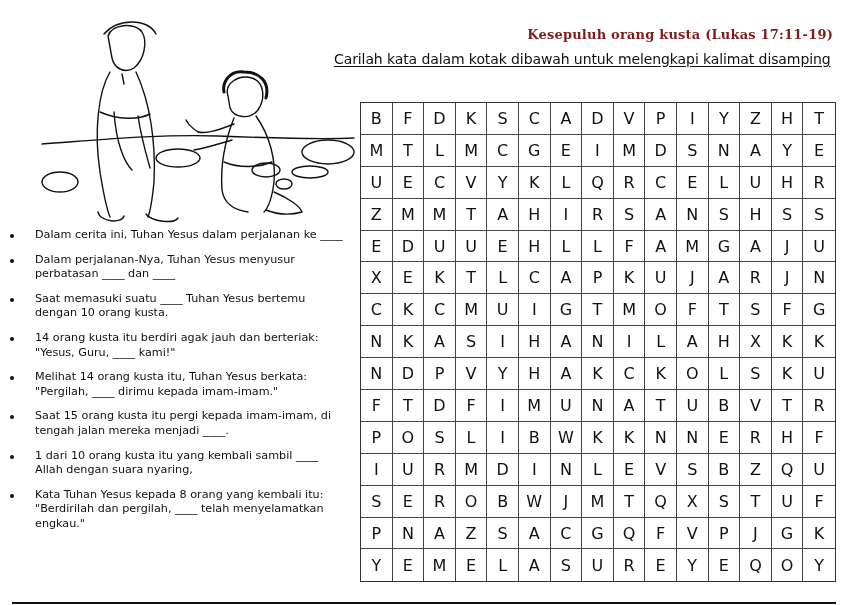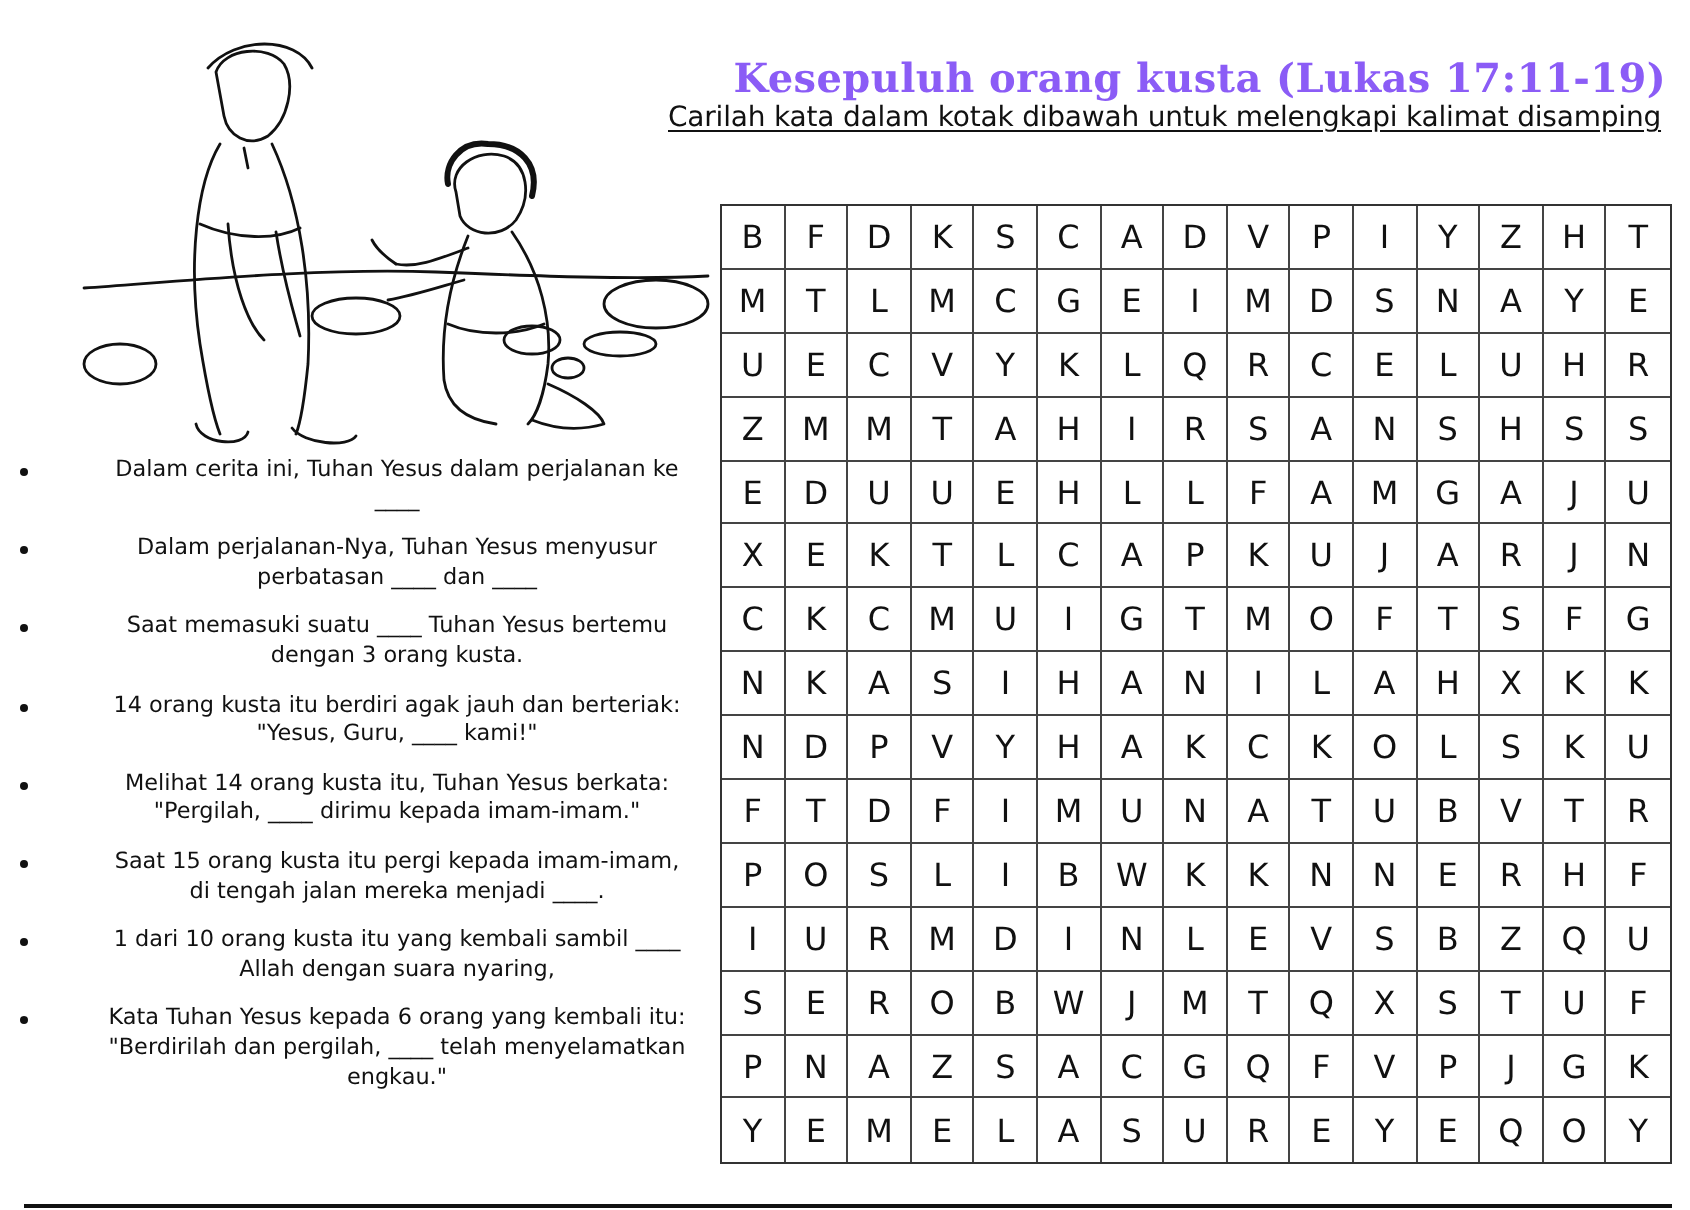--- a/index.html
+++ b/index.html
@@ -2,36 +2,36 @@
 <html><head>
 <meta charset="utf-8">
 <style>
   html, body { margin: 0; padding: 0; }
   body {
     width: 845px; height: 605px; background: #ffffff; position: relative; overflow: hidden;
     font-family: "DejaVu Sans", sans-serif; color: #111;
   }
   .title {
     position: absolute; right: 12px; top: 27px;
-    font-family: "DejaVu Serif", serif; font-weight: bold; font-size: 20px; letter-spacing: 0.2px;
-    color: #8b5cf6;
+    font-family: "DejaVu Serif", serif; font-weight: bold; font-size: 13px; letter-spacing: 0.2px;
+    color: #7f1d1d;
   }
   .subtitle {
     position: absolute; left: 298px; top: 51px; width: 537px;
     font-size: 14px; color: #111; text-decoration: underline; text-underline-offset: 2px;
     white-space: nowrap; letter-spacing: -0.1px; margin-left: 36px;
   }
   .illustration {
     position: absolute; left: 38px; top: 12px; width: 318px; height: 212px;
   }
   .clues {
     position: absolute; left: 0; top: 228px; width: 345px; margin: 0; padding: 0; list-style: none;
   }
   .clue {
-    position: relative; padding-left: 52px; font-size: 11.2px; line-height: 14.6px; margin-bottom: 10px; color: #111; text-align: center;
+    position: relative; padding-left: 35px; font-size: 11.2px; line-height: 14.6px; margin-bottom: 10px; color: #111;
   }
   .clue-bullet {
     position: absolute; left: 10px; top: 6px; width: 4px; height: 4px; border-radius: 50%; background: #111;
   }
   .grid {
     position: absolute; left: 360px; top: 102px;
     display: grid; grid-template-columns: repeat(15, 31.6px); grid-template-rows: repeat(15, 31.9px);
     border: 1.5px solid #333; box-sizing: border-box; width: 476px; height: 480px;
   }
   .cell {
@@ -87,26 +87,26 @@
     <path d="M160 120 C154 116 150 112 148 108"></path>
     <path d="M194 128 C180 132 168 136 156 138"></path>
 
     <path d="M236 180 C250 186 262 194 264 200 C250 204 238 202 228 198"></path>
   </g>
 </svg>
 
 <ul class="clues">
   <li class="clue"><span class="clue-bullet"></span><span>Dalam cerita ini, Tuhan Yesus dalam perjalanan ke ____</span></li>
   <li class="clue"><span class="clue-bullet"></span><span>Dalam perjalanan-Nya, Tuhan Yesus menyusur perbatasan ____ dan ____</span></li>
-  <li class="clue"><span class="clue-bullet"></span><span>Saat memasuki suatu ____ Tuhan Yesus bertemu dengan 3 orang kusta.</span></li>
+  <li class="clue"><span class="clue-bullet"></span><span>Saat memasuki suatu ____ Tuhan Yesus bertemu dengan 10 orang kusta.</span></li>
   <li class="clue"><span class="clue-bullet"></span><span>14 orang kusta itu berdiri agak jauh dan berteriak: "Yesus, Guru, ____ kami!"</span></li>
   <li class="clue"><span class="clue-bullet"></span><span>Melihat 14 orang kusta itu, Tuhan Yesus berkata: "Pergilah, ____ dirimu kepada imam-imam."</span></li>
   <li class="clue"><span class="clue-bullet"></span><span>Saat 15 orang kusta itu pergi kepada imam-imam, di tengah jalan mereka menjadi ____.</span></li>
   <li class="clue"><span class="clue-bullet"></span><span>1 dari 10 orang kusta itu yang kembali sambil ____ Allah dengan suara nyaring,</span></li>
-  <li class="clue"><span class="clue-bullet"></span><span>Kata Tuhan Yesus kepada 6 orang yang kembali itu: "Berdirilah dan pergilah, ____ telah menyelamatkan engkau."</span></li>
+  <li class="clue"><span class="clue-bullet"></span><span>Kata Tuhan Yesus kepada 8 orang yang kembali itu: "Berdirilah dan pergilah, ____ telah menyelamatkan engkau."</span></li>
 </ul>
 
 <div class="grid" id="word-grid">
     <div class="cell">B</div>
     <div class="cell">F</div>
     <div class="cell">D</div>
     <div class="cell">K</div>
     <div class="cell">S</div>
     <div class="cell">C</div>
     <div class="cell">A</div>

